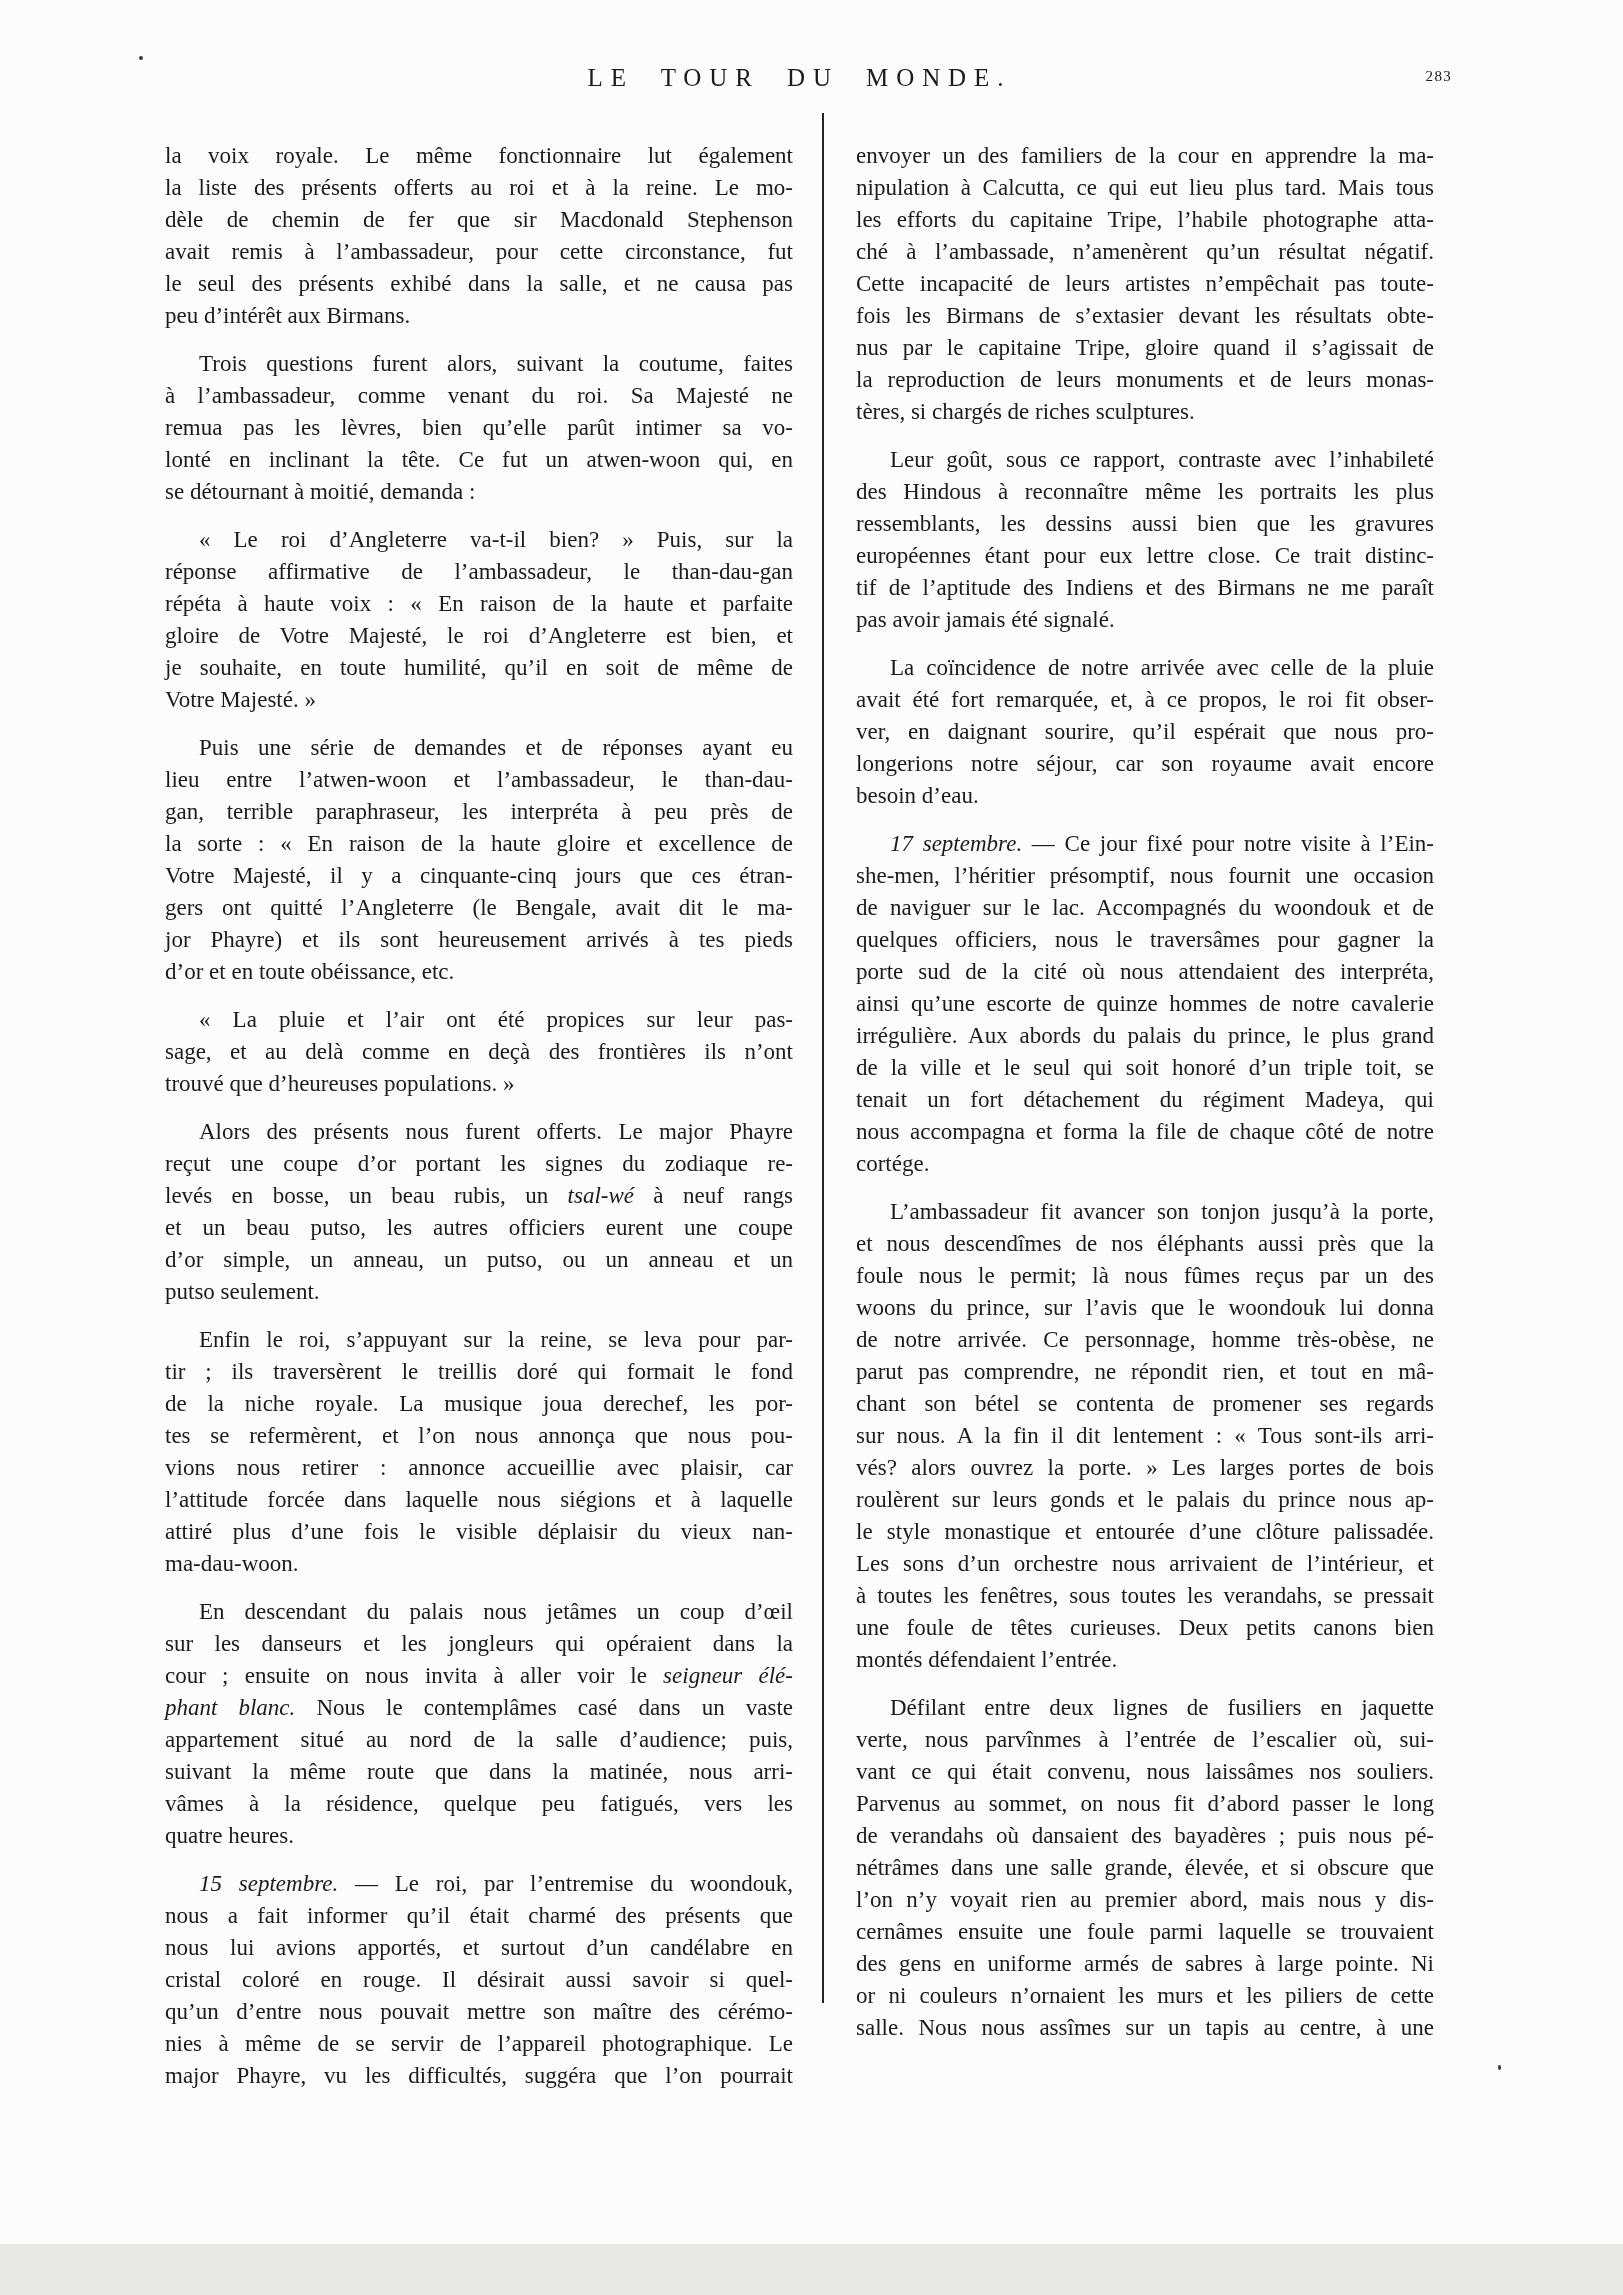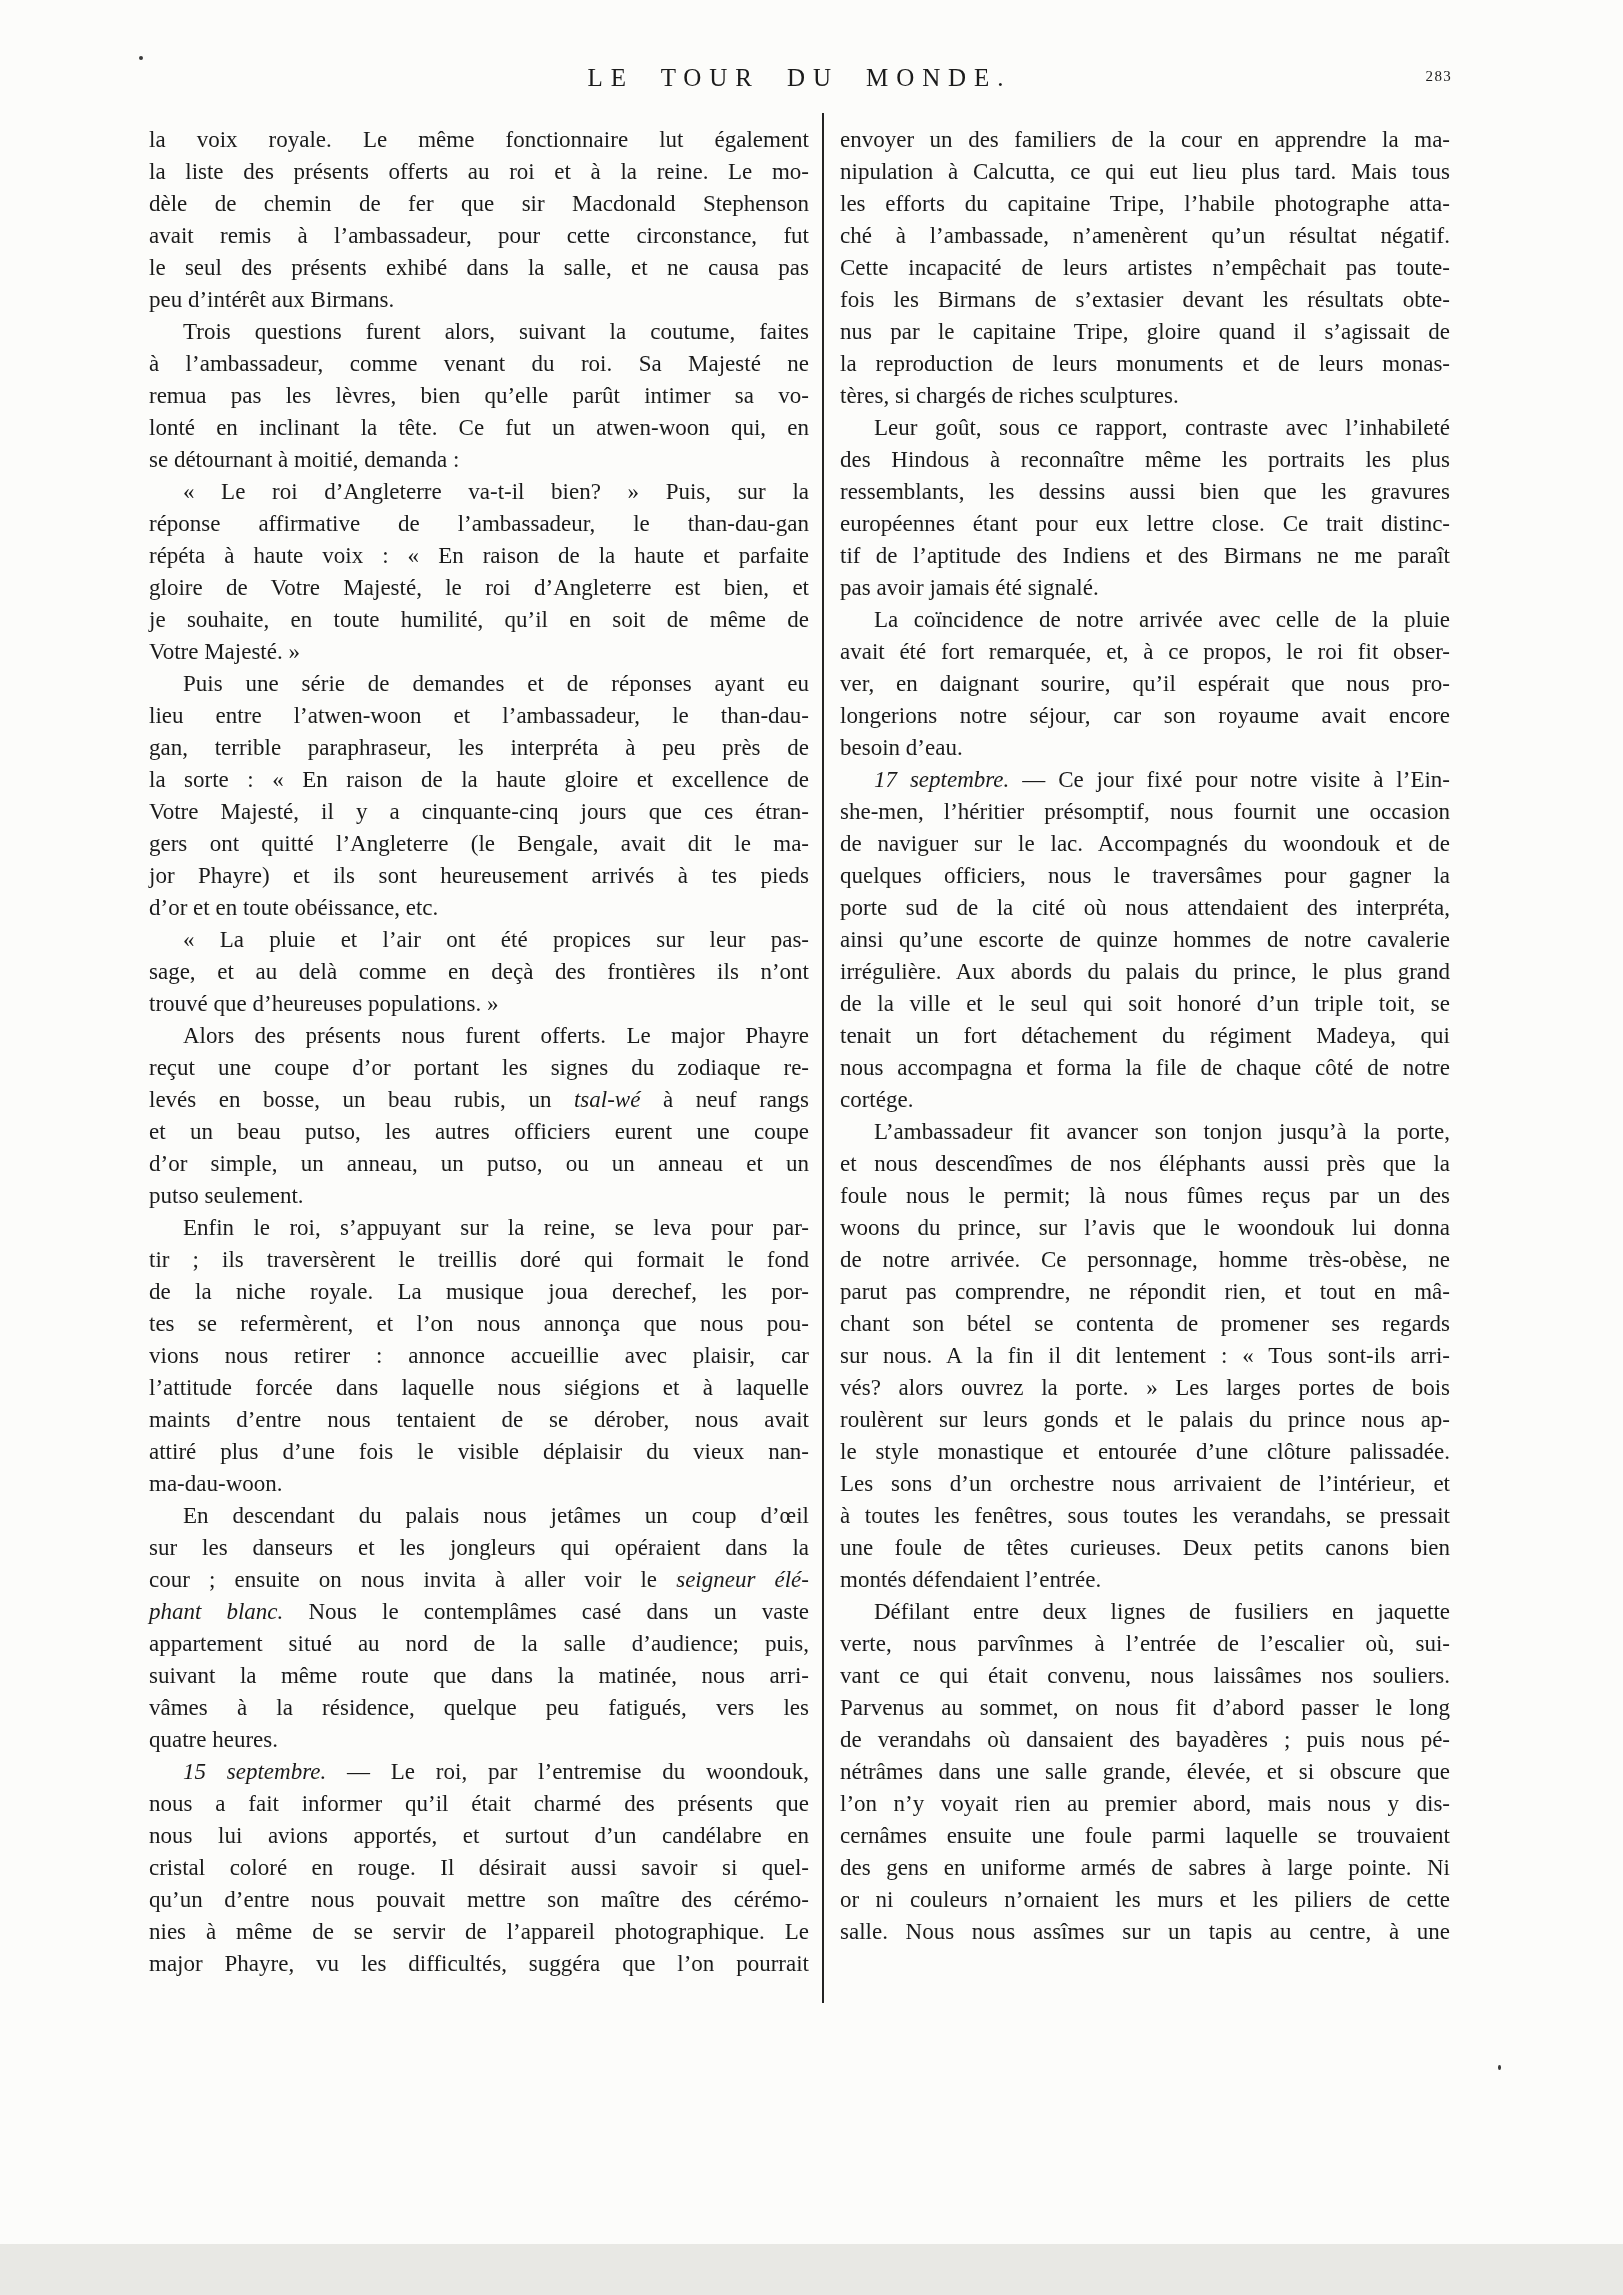--- a/index.html
+++ b/index.html
@@ -35,21 +35,21 @@
     background:#232323;
   }
   .col{
     position:absolute;
     top:124px;
     font-size:23px;
     line-height:32px;
   }
   .col-left{left:149px;width:660px;}
   .col-right{left:840px;width:610px;}
-  .para{margin:0;padding:0;}
+  .para{margin:16px;padding:0;}
   .line{
     text-align:justify;
     text-align-last:justify;
     white-space:normal;
   }
   .line.noj{text-align-last:left;}
   .para.indent .line:first-child{text-indent:34px;}
   .line i{font-style:italic;}
   .speck{position:absolute;background:#3a3a3a;border-radius:50%;}
   .speck-top-left{left:139px;top:56px;width:3.9px;height:3.9px;}
@@ -113,21 +113,20 @@
         <div class="line">d’or simple, un anneau, un putso, ou un anneau et un</div>
         <div class="line noj">putso seulement.</div>
       </div>
       <div class="para indent">
         <div class="line">Enfin le roi, s’appuyant sur la reine, se leva pour par-</div>
         <div class="line">tir ; ils traversèrent le treillis doré qui formait le fond</div>
         <div class="line">de la niche royale. La musique joua derechef, les por-</div>
         <div class="line">tes se refermèrent, et l’on nous annonça que nous pou-</div>
         <div class="line">vions nous retirer : annonce accueillie avec plaisir, car</div>
         <div class="line">l’attitude forcée dans laquelle nous siégions et à laquelle</div>
-        <div class="line">maints d’entre nous tentaient de se dérober, nous avait</div>
         <div class="line">attiré plus d’une fois le visible déplaisir du vieux nan-</div>
         <div class="line noj">ma-dau-woon.</div>
       </div>
       <div class="para indent">
         <div class="line">En descendant du palais nous jetâmes un coup d’œil</div>
         <div class="line">sur les danseurs et les jongleurs qui opéraient dans la</div>
         <div class="line">cour ; ensuite on nous invita à aller voir le <i>seigneur élé-</i></div>
         <div class="line"><i>phant blanc.</i> Nous le contemplâmes casé dans un vaste</div>
         <div class="line">appartement situé au nord de la salle d’audience; puis,</div>
         <div class="line">suivant la même route que dans la matinée, nous arri-</div>

